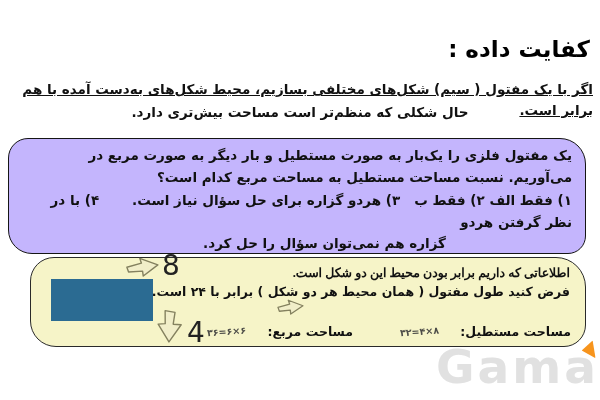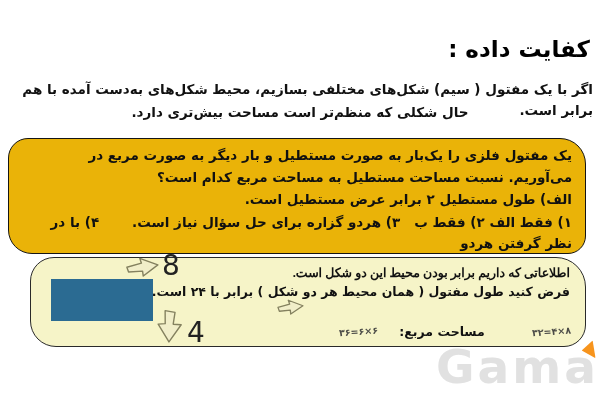--- a/index.html
+++ b/index.html
@@ -1,22 +1,22 @@
 <!DOCTYPE html>
 <html lang="fa"><head>
 <meta charset="utf-8">
 <style>
   html,body{margin:0;padding:0;background:#fff;}
   .canvas{position:relative;width:600px;height:400px;background:#ffffff;overflow:hidden;
           font-family:"DejaVu Sans",sans-serif;color:#111;border-radius:29px;}
   .title{position:absolute;top:36px;right:10px;margin:0;font-size:23px;font-weight:bold;color:#000;}
-  .intro1{position:absolute;top:79px;left:4px;right:7px;font-size:13.5px;font-weight:bold;text-align:right;line-height:21px;}
+  .intro1{position:absolute;top:79px;left:4px;right:7px;font-size:13.5px;font-weight:bold;text-align:right;line-height:21px;text-decoration:underline;}
   .intro2{position:absolute;top:102px;left:0;width:100%;font-size:13.5px;font-weight:bold;text-align:center;line-height:21px;}
   .qbox{position:absolute;left:8px;top:138px;width:578px;height:116px;box-sizing:border-box;
-        background:#eab308;border:1.7px solid #151515;border-radius:20px 26px 18px 24px;
+        background:#c4b5fd;border:1.7px solid #151515;border-radius:20px 26px 18px 24px;
         padding:6px 13px 4px 13px;z-index:1;}
   .q-statement{font-size:13.5px;font-weight:bold;text-align:right;line-height:21.5px;}
   .q-premises{display:flex;gap:36px;font-size:13.5px;font-weight:bold;line-height:21.5px;margin-top:1px;}
   .q-options{font-size:13.5px;font-weight:bold;text-align:right;line-height:21.5px;margin-top:1px;white-space:pre-wrap;}
   .q-options-cont{font-size:13.5px;font-weight:bold;text-align:center;line-height:21.5px;padding-left:55px;}
   .ybox{position:absolute;left:30px;top:257px;width:556px;height:90px;box-sizing:border-box;
         border:1.8px solid #2a2a2a;border-radius:24px 30px 22px 26px;z-index:1;}
   .y-l1{padding:6px 15px 0 0;font-size:12.5px;font-weight:bold;text-align:right;line-height:18px;font-family:Liberation Serif, serif;}
   .y-l2{padding:1px 15px 0 0;font-size:12.5px;font-weight:bold;text-align:right;line-height:18px;}
   .rect-shape{position:absolute;left:20px;top:21px;width:102px;height:42px;}
@@ -43,21 +43,20 @@
 <div class="canvas">
 
   <h1 class="title" dir="rtl">کفایت داده :</h1>
 
   <div class="intro1" dir="rtl">اگر با یک مفتول ( سیم) شکل‌های مختلفی بسازیم، محیط شکل‌های به‌دست آمده با هم برابر است.</div>
   <div class="intro2" dir="rtl">حال شکلی که منظم‌تر است مساحت بیش‌تری دارد.</div>
 
   <div class="qbox">
     <div class="q-statement" dir="rtl">یک مفتول فلزی را یک‌بار به صورت مستطیل و بار دیگر به صورت مربع در می‌آوریم. نسبت مساحت مستطیل به مساحت مربع کدام است؟</div>
     <div class="q-premises" dir="rtl">
-      <span>الف) طول مستطیل ۲ برابر عرض مستطیل است.</span>
     </div>
     <div class="q-options" dir="rtl">۱) فقط الف ۲) فقط ب   ۳) هردو گزاره برای حل سؤال نیاز است.       ۴) با در نظر گرفتن هردو</div>
     <div class="q-options-cont" dir="rtl">گزاره هم نمی‌توان سؤال را حل کرد.</div>
   </div>
 
   <div class="ybox" style="background: rgb(246, 244, 200);">
     <div class="y-l1" dir="rtl">اطلاعاتی که داریم برابر بودن محیط این دو شکل است.</div>
     <div class="y-l2" dir="rtl">فرض کنید طول مفتول ( همان محیط هر دو شکل ) برابر با ۲۴ است. حال :</div>
 
     <div class="rect-shape" style="background: rgb(43, 107, 146);"></div>
@@ -70,20 +69,21 @@
     <svg class="arrow-4" width="30" height="36" viewBox="0 0 30 36">
       <polygon points="9,2 19,3 18,15 26,15 15,33 3,16 10,15" stroke="#84815f" stroke-width="1.4" stroke-linejoin="round" fill="#f1eec9"></polygon>
     </svg>
     <div class="num4">4</div>
 
     <svg class="arrow-small" width="28" height="18" viewBox="0 0 28 18">
       <polygon points="1,8 13,6 12,2 26,9 13,16 13,12 2,12" stroke="#84815f" stroke-width="1.3" stroke-linejoin="round" fill="#f1eec9"></polygon>
     </svg>
 
     <div class="y-bottom" dir="rtl">
+      <span class="lbl">مساحت مستطیل:</span>
       <span class="scribble">۸×۴=۳۲</span>
       <span class="lbl">مساحت مربع:</span>
       <span class="scribble">۶×۶=۳۶</span>
     </div>
   </div>
 
   <div class="watermark" style="color: rgb(225, 225, 225);">
     <span>Gama</span>
     <span class="wm-accent" style="background: rgb(247, 148, 29);"></span>
   </div>

